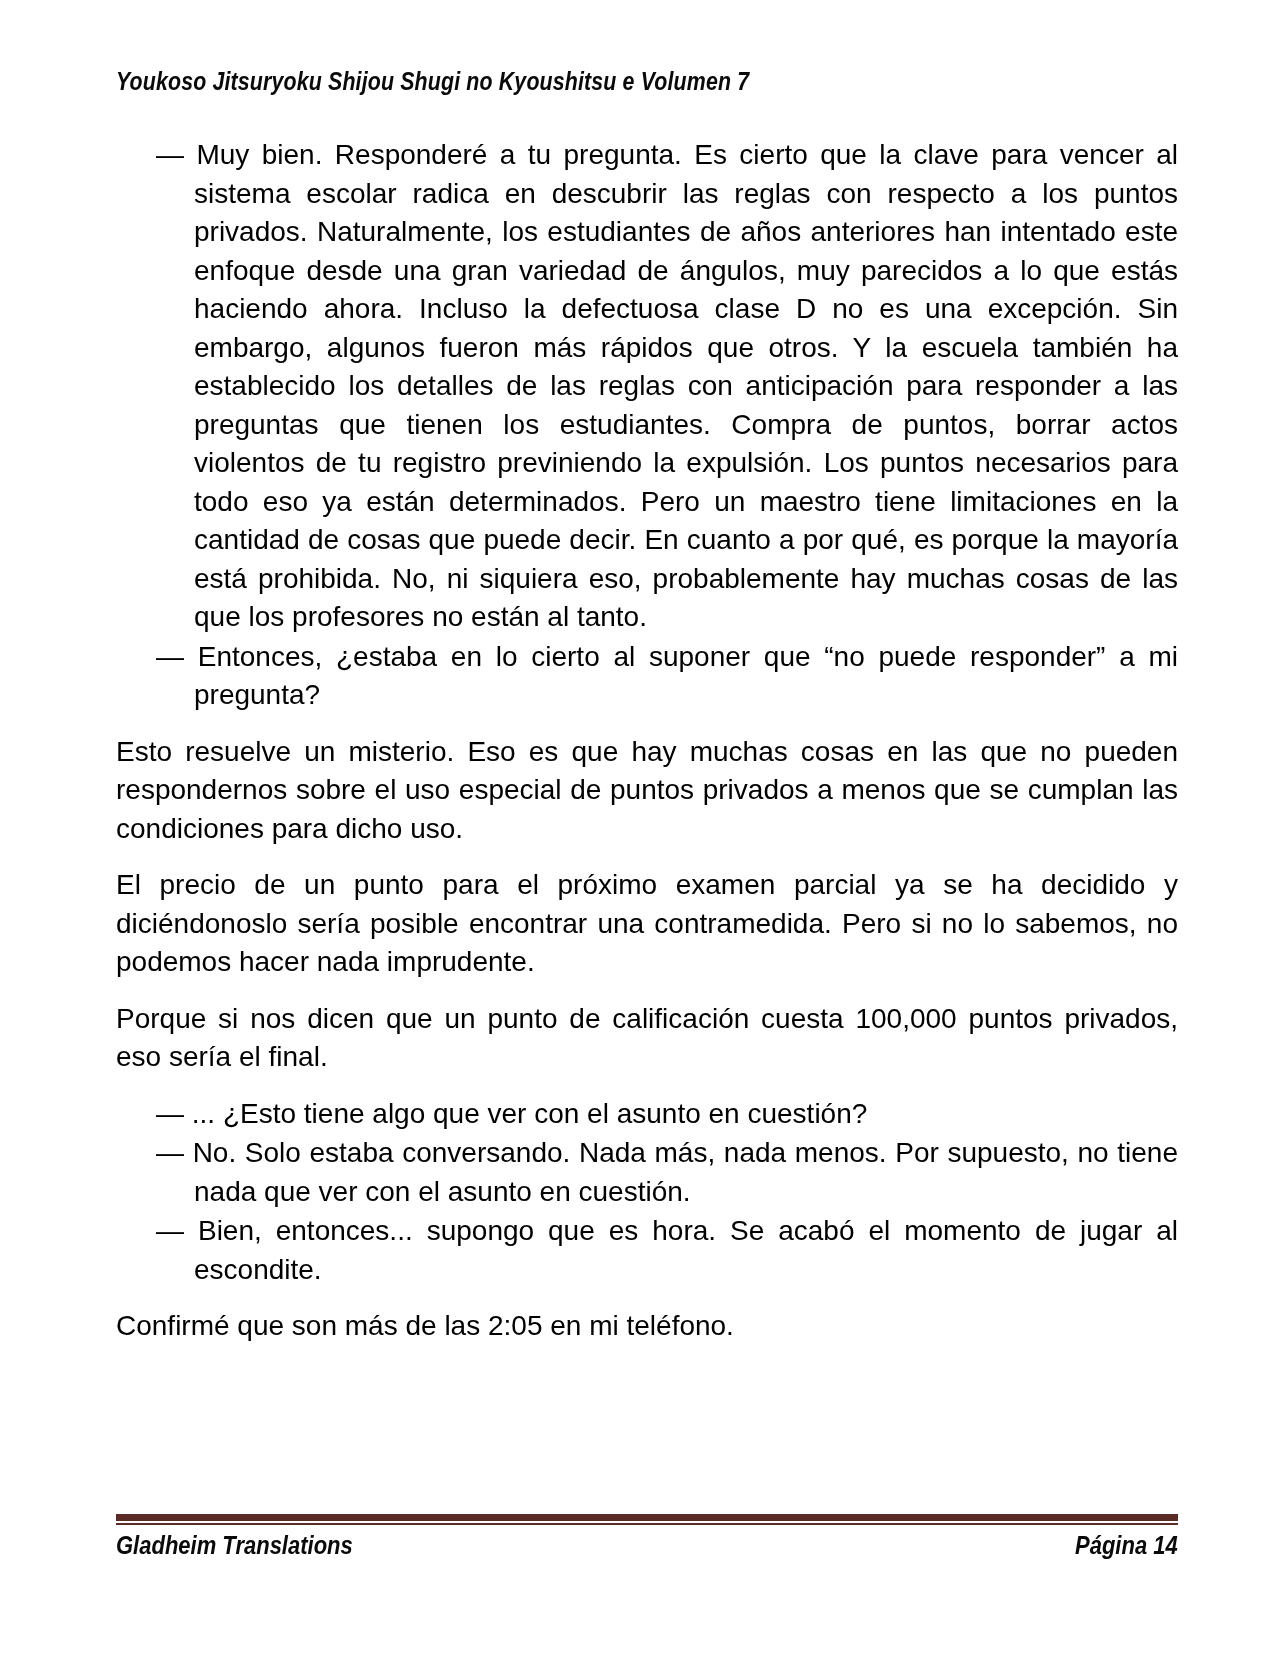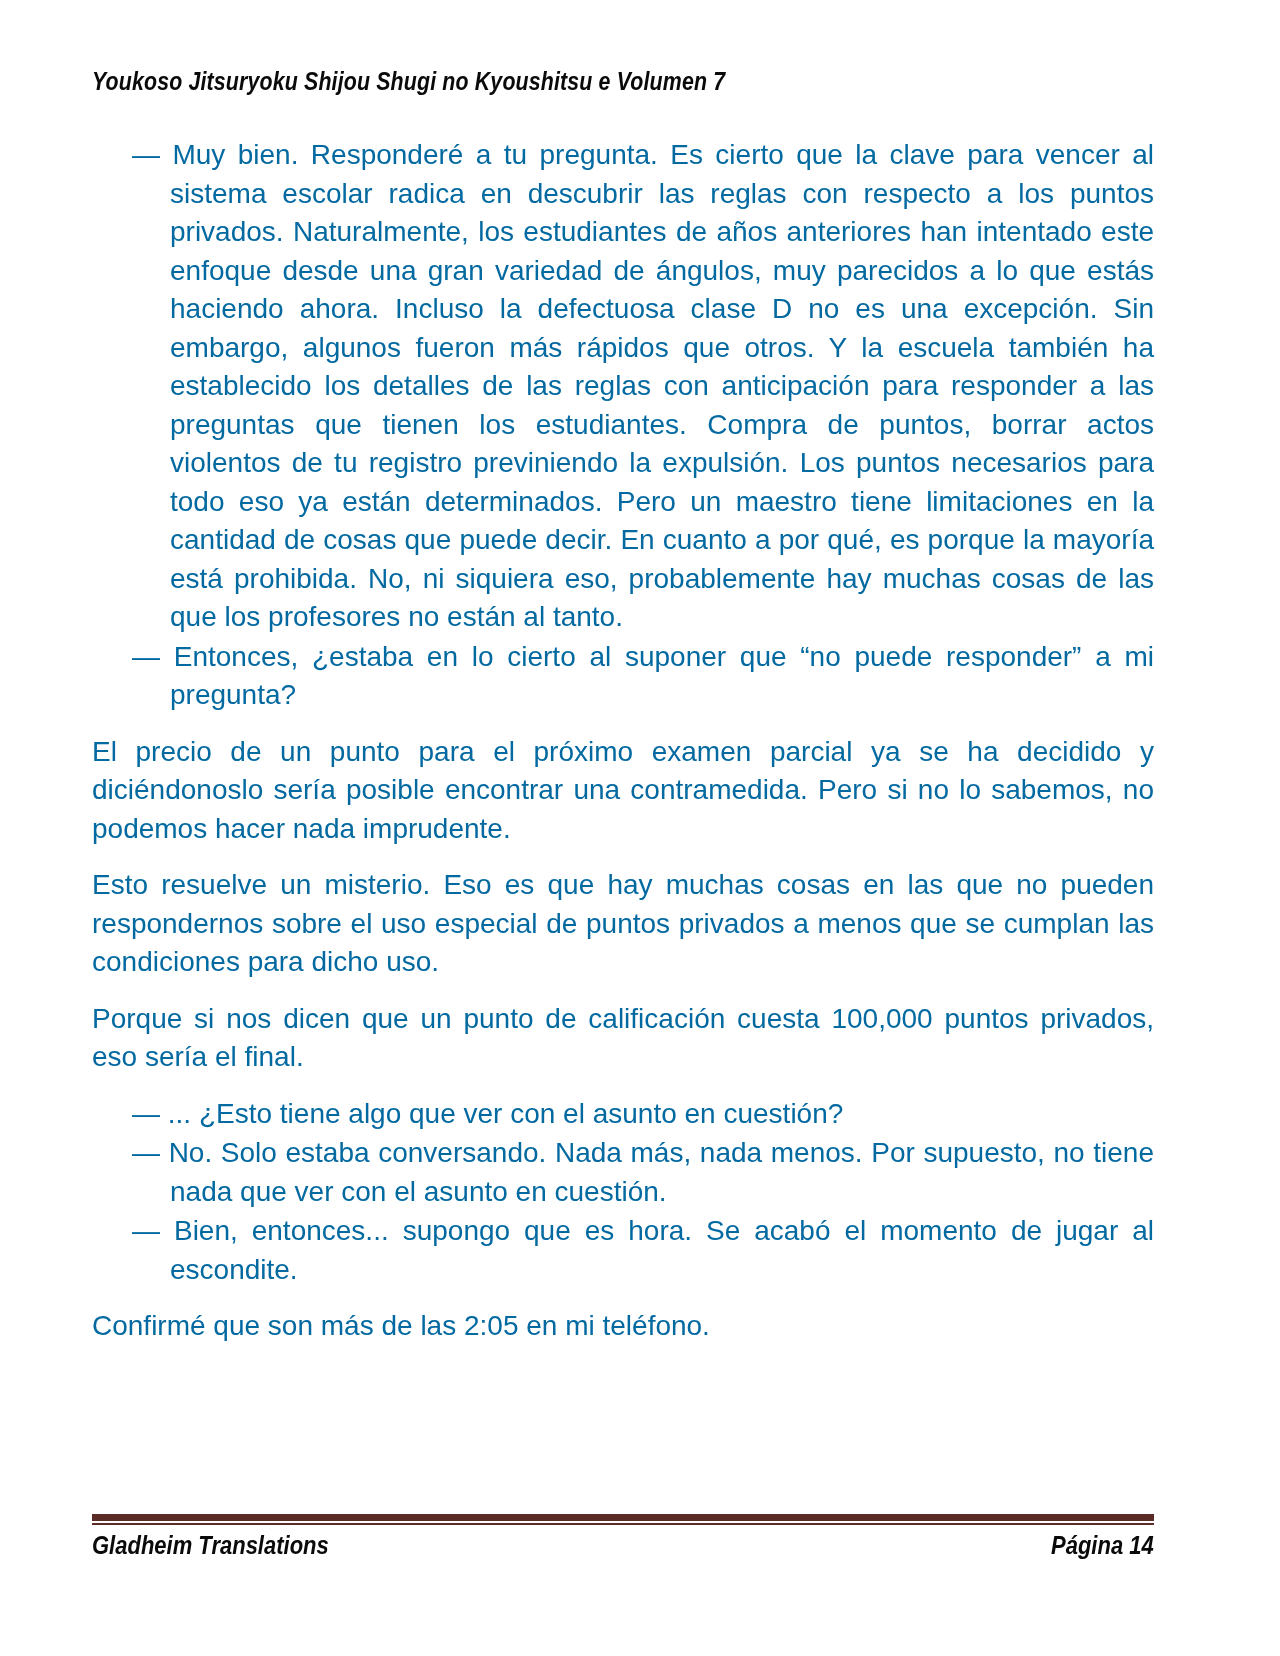--- a/index.html
+++ b/index.html
@@ -10,21 +10,21 @@
   body {
     width: 1280px;
     height: 1656px;
     position: relative;
     overflow: hidden;
     font-family: "Liberation Sans", sans-serif;
     color: #0d0d0d;
   }
   .page {
     position: absolute;
-    left: 92px;
+    left: 116px;
     top: 0;
     width: 1062px;
     height: 1629px;
   }
   .doc-header {
     position: absolute;
     top: 66px;
     left: 0;
     width: 100%;
     font-size: 26px;
@@ -40,21 +40,21 @@
     position: absolute;
     top: 136px;
     left: 0;
     width: 100%;
   }
   .para {
     font-size: 28px;
     line-height: 38.5px;
     text-align: justify;
     margin: 18px 0 0 0;
-    color: #0369a1;
+    color: #000000;
   }
   .para:first-child { margin-top: 0; }
   .para.dialogue {
     padding-left: 78px;
     text-indent: -38px;
   }
   .para.dialogue + .para.dialogue { margin-top: 1px; }
   .footer-rule {
     position: absolute;
     top: 1514px;
@@ -101,22 +101,22 @@
 </head>
 <body>
 
 <div class="page">
 
   <div class="doc-header">Youkoso Jitsuryoku Shijou Shugi no Kyoushitsu e Volumen 7</div>
 
   <div class="doc-content">
       <p class="para dialogue">— Muy bien. Responderé a tu pregunta. Es cierto que la clave para vencer al sistema escolar radica en descubrir las reglas con respecto a los puntos privados. Naturalmente, los estudiantes de años anteriores han intentado este enfoque desde una gran variedad de ángulos, muy parecidos a lo que estás haciendo ahora. Incluso la defectuosa clase D no es una excepción. Sin embargo, algunos fueron más rápidos que otros. Y la escuela también ha establecido los detalles de las reglas con anticipación para responder a las preguntas que tienen los estudiantes. Compra de puntos, borrar actos violentos de tu registro previniendo la expulsión. Los puntos necesarios para todo eso ya están determinados. Pero un maestro tiene limitaciones en la cantidad de cosas que puede decir. En cuanto a por qué, es porque la mayoría está prohibida. No, ni siquiera eso, probablemente hay muchas cosas de las que los profesores no están al tanto.</p>
       <p class="para dialogue">— Entonces, ¿estaba en lo cierto al suponer que “no puede responder” a mi pregunta?</p>
+      <p class="para plain">Esto resuelve un misterio. Eso es que hay muchas cosas en las que no pueden respondernos sobre el uso especial de puntos privados a menos que se cumplan las condiciones para dicho uso.</p>
       <p class="para plain">El precio de un punto para el próximo examen parcial ya se ha decidido y diciéndonoslo sería posible encontrar una contramedida. Pero si no lo sabemos, no podemos hacer nada imprudente.</p>
-      <p class="para plain">Esto resuelve un misterio. Eso es que hay muchas cosas en las que no pueden respondernos sobre el uso especial de puntos privados a menos que se cumplan las condiciones para dicho uso.</p>
       <p class="para plain">Porque si nos dicen que un punto de calificación cuesta 100,000 puntos privados, eso sería el final.</p>
       <p class="para dialogue">— ... ¿Esto tiene algo que ver con el asunto en cuestión?</p>
       <p class="para dialogue">— No. Solo estaba conversando. Nada más, nada menos. Por supuesto, no tiene nada que ver con el asunto en cuestión.</p>
       <p class="para dialogue">— Bien, entonces... supongo que es hora. Se acabó el momento de jugar al escondite.</p>
       <p class="para plain">Confirmé que son más de las 2:05 en mi teléfono.</p>
     </div>
 
   <div class="footer-rule" style="border-color: rgb(91, 43, 40);"></div>
 
   <div class="doc-footer">

